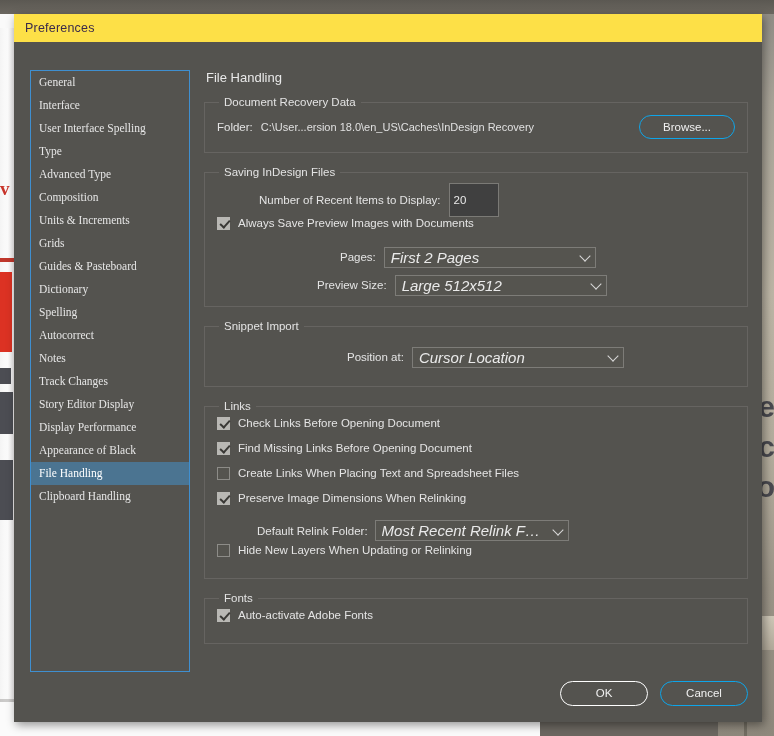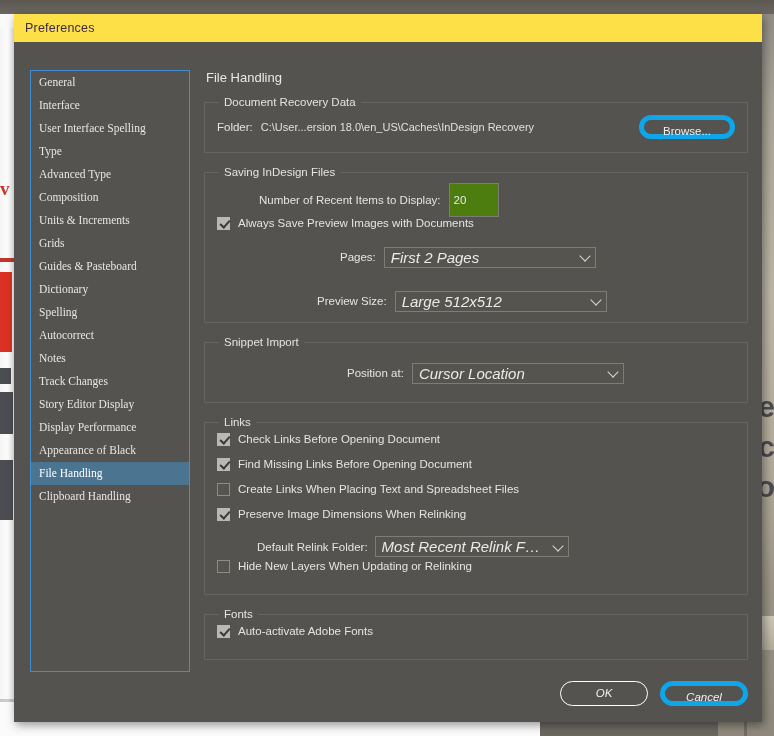--- a/index.html
+++ b/index.html
@@ -110,29 +110,29 @@
   .row { display: flex; align-items: center; min-height: 24px; }
 
   .lbl { font-size: 11.5px; color: #e4e4e4; white-space: nowrap; }
 
   
   #folder-row { display:flex; align-items:center; gap:8px; padding: 2px 0 4px 0;}
   #folder-path { font-size: 11px; color: #e0e0e0; flex: 1; white-space: nowrap;
                  overflow: hidden; text-overflow: ellipsis; }
 
   .btn {
-    border: 5px solid #0ea5e9; border-radius: 13px; background: transparent;
+    border: 1px solid #0ea5e9; border-radius: 13px; background: transparent;
     color: #f0f0f0; font-size: 11.5px; padding: 0 12px; height: 24px;
     line-height: 22px; cursor: pointer; white-space: nowrap;
     font-family: "Liberation Sans", sans-serif; box-sizing: border-box;
   }
   .btn.browse { min-width: 96px; text-align: center; }
 
   input.numfield {
-    width: 50px; height: 20px; background: #4d7c0f; color: #e9e9e9;
+    width: 50px; height: 20px; background: #404040; color: #e9e9e9;
     border: 1px solid #7b7a76; font-size: 11.5px; padding: 16px 4px;
     font-family: "Liberation Sans", sans-serif; box-sizing: border-box;
   }
 
   .select-wrap { position: relative; display: inline-block; }
   .select-box {
     height: 21px; background: #55544f; border: 1px solid #7d7c78;
     color: #eaeaea; font-size: 15px; line-height: 19px;
     padding: 0 22px 0 6px; box-sizing: border-box; white-space: nowrap;
     overflow: hidden; text-overflow: ellipsis; cursor: pointer; font-style: italic;
@@ -155,21 +155,21 @@
     width: 4px; height: 8px; border-right: 2px solid #3a3936;
     border-bottom: 2px solid #3a3936; transform: rotate(42deg);
   }
 
   .indent-row { display: flex; align-items: center; gap: 7px; padding-left: 40px; height: 27px; }
 
   #footer {
     position: absolute; right: 14px; bottom: 16px;
     display: flex; gap: 12px;
   }
-  .btn.footer-btn { width: 88px; text-align: center; height: 25px; line-height: 23px; font-style: italic; }
+  .btn.footer-btn { width: 88px; text-align: center; height: 25px; line-height: 23px; }
   .btn.default-btn { border-color: #ffffff; border-width: 1.6px; }
 </style>
 </head>
 <body>
 
 <div id="backdrop">
   <div id="bg-photo-right"></div>
   <div id="bg-photo-shelf"></div>
   <div id="bg-photo-shadowline"></div>
 
@@ -248,21 +248,21 @@
         </div>
 
         <div class="row" style="gap:8px; padding-left:123px; padding-top:3px;">
           <span class="lbl">Pages:</span>
           <span class="select-wrap" style="width:212px;">
             <div class="select-box">First 2 Pages</div>
             <span class="chev"></span>
           </span>
         </div>
 
-        <div class="row" style="gap:8px; padding-left:100px; padding-top:20px;">
+        <div class="row" style="gap:8px; padding-left:100px; padding-top:4px;">
           <span class="lbl">Preview Size:</span>
           <span class="select-wrap" style="width:212px;">
             <div class="select-box">Large 512x512</div>
             <span class="chev"></span>
           </span>
         </div>
       </fieldset>
 
       <fieldset class="group">
         <legend>Snippet Import</legend>

